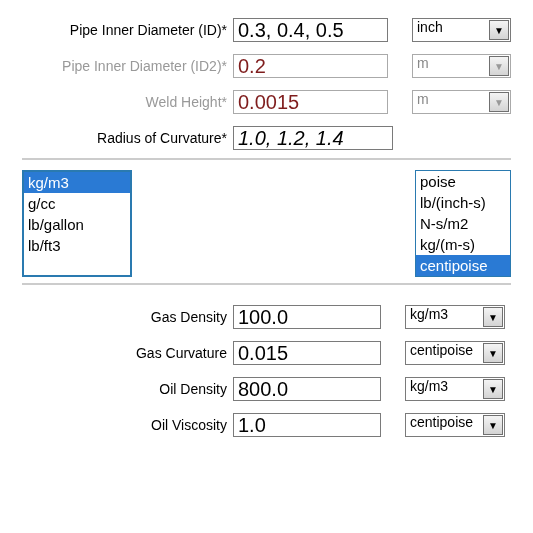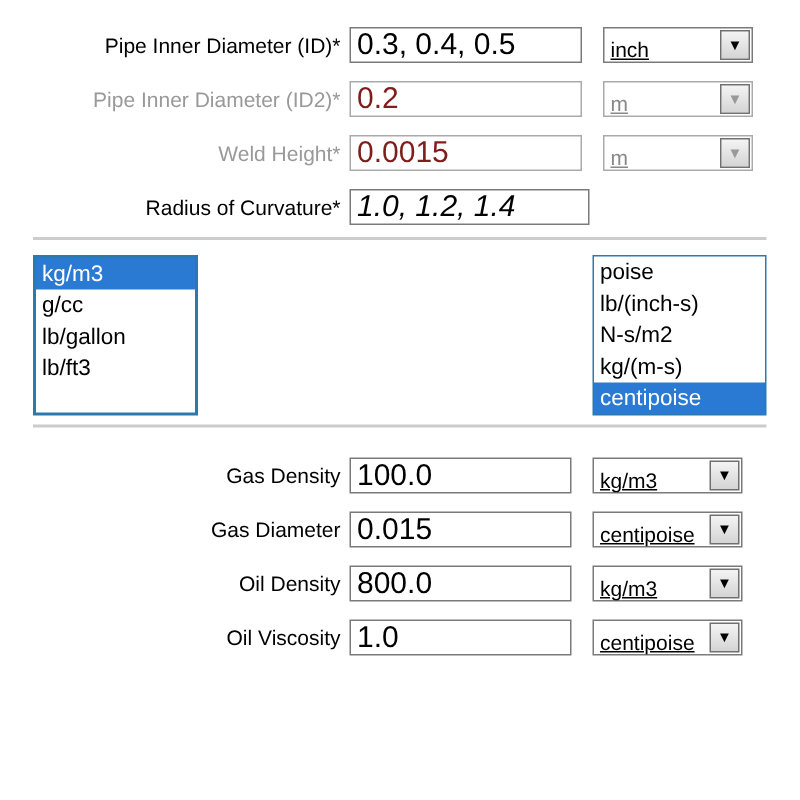--- a/index.html
+++ b/index.html
@@ -35,24 +35,23 @@
   }
   .input.narrow { width: 148px; margin-left:0px;}
   .input:disabled { color: #7f1d1d; border-color:#aaa;}
   .select {
     position: relative;
     border: 1px solid #7a7a7a;
     background: #fff;
     width: 100px;
     height: 24px;
     display: flex;
-    align-items: flex-end;
+    align-items: flex-start;
     padding-left: 4px;
-    margin-left: 8px;
-    text-decoration: underline;
+    margin-left: 18px;
   }
   .select.narrow { width: 100px; }
   .select.disabled { color:#888; border-color:#aaa;}
   .select .dd {
     position: absolute;
     right: 1px;
     top: 1px;
     bottom: 1px;
     width: 20px;
     border: 1px solid #707070;
@@ -66,21 +65,21 @@
     justify-content:space-between;
     margin: 10px 0 20px 0;
     border-bottom:2px solid #ccc;
     padding-bottom:6px;
   }
   .listbox {
     border: 2px solid #2a7ab0;
     background: #fff;
     width: 110px;
   }
-  .listbox.right { border: 1px solid #2a7ab0; width:116px;}
+  .listbox.right { border: 1px solid #2a7ab0; width:96px;}
   .li-item {
     padding: 0 4px;
     font-size: 15px;
     line-height: 21px;
     white-space: nowrap;
   }
   .li-item.sel {
     background: #2a7ad4;
     color: #fff;
   }
@@ -142,21 +141,21 @@
 
 <div class="row">
   <div class="label">Gas Density</div>
   <input class="input narrow" value="100.0" style="">
   <div class="select narrow">
     <span>kg/m3</span>
     <span class="dd">▼</span>
   </div>
 </div>
 <div class="row">
-  <div class="label">Gas Diameter</div>
+  <div class="label">Gas Curvature</div>
   <input class="input narrow" value="0.015" style="">
   <div class="select narrow">
     <span>centipoise</span>
     <span class="dd">▼</span>
   </div>
 </div>
 <div class="row">
   <div class="label">Oil Density</div>
   <input class="input narrow" value="800.0" style="">
   <div class="select narrow">

